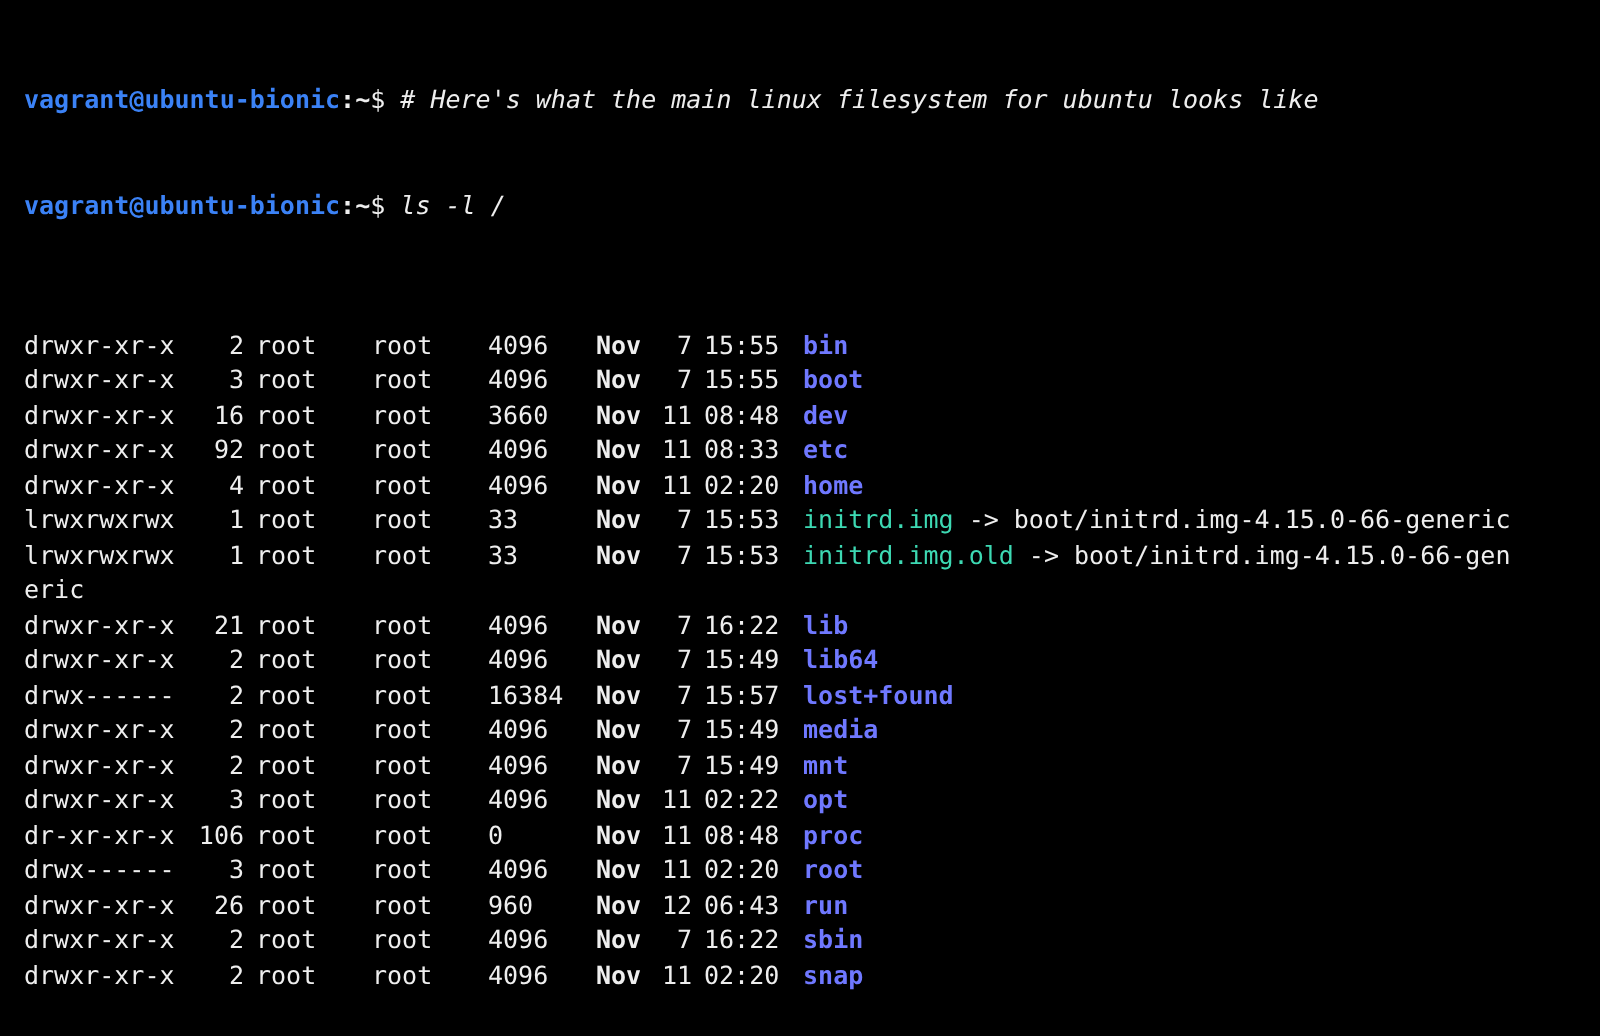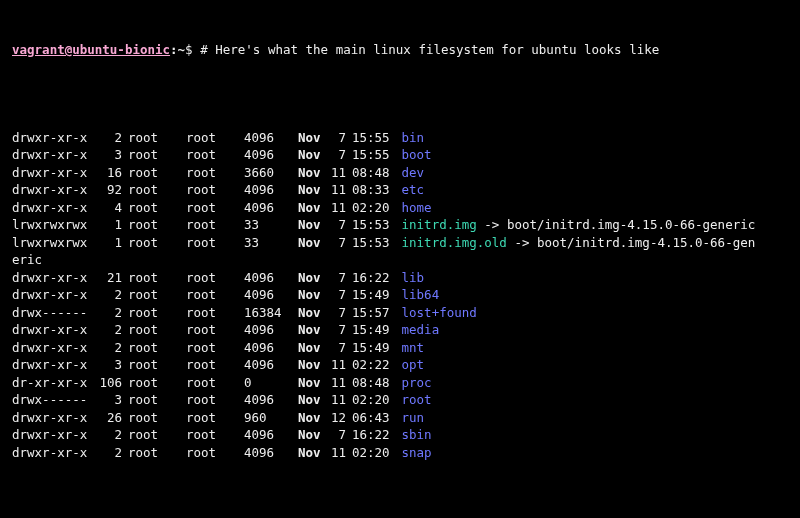--- a/index.html
+++ b/index.html
@@ -10,27 +10,27 @@
   font-size:12.5px;
   line-height:17.5px;
   color:#eee;
   overflow:hidden;
 }
 .term{
   padding:6px 12px 6px 12px;
   white-space:pre;
   background:#000;
 }
-.prompt-user{color:#f9a8d4;font-weight:bold;text-decoration:underline;}
+.prompt-user{color:#3b82f6;font-weight:bold;}
 .prompt-colon{color:#eee;font-weight:bold;}
 .prompt-path{color:#eee;font-weight:bold;}
 .prompt-dollar{color:#eee;}
-.cmd{color:#eee;}
+.cmd{color:#eee;font-style:italic;}
 .plain{color:#eee;}
-.dir{color:#6f78ff;font-weight:normal;}        
+.dir{color:#6f78ff;font-weight:bold;}        
 .link{color:#3dd9b3;font-weight:normal;}
 .row{display:block;}
 .col-perm{display:inline-block;width:82px;}
 .col-links{display:inline-block;width:28px;text-align:right;}
 .col-sp1{display:inline-block;width:6px;}
 .col-user{display:inline-block;width:58px;}
 .col-group{display:inline-block;width:58px;}
 .col-size{display:inline-block;width:48px;}
 .col-sp2{display:inline-block;width:6px;}
 .col-mon{display:inline-block;width:28px;font-weight:bold;}
@@ -38,19 +38,20 @@
 .col-sp3{display:inline-block;width:6px;}
 .col-time{display:inline-block;width:42px;}
 </style>
 </head>
 <body>
 
 <div class="term">
 
 <div class="row"><span class="prompt-user">vagrant@ubuntu-bionic</span><span class="prompt-colon">:</span><span class="prompt-path">~</span><span class="prompt-dollar">$</span> <span class="cmd"># Here's what the main linux filesystem for ubuntu looks like</span></div>
 
+<div class="row"><span class="prompt-user">vagrant@ubuntu-bionic</span><span class="prompt-colon">:</span><span class="prompt-path">~</span><span class="prompt-dollar">$</span> <span class="cmd">ls -l /</span></div>
 
 
 <div id="ls-output"><div class="row"><span class="col-perm plain">drwxr-xr-x</span><span class="col-links plain">2</span><span class="col-sp1 plain"> </span><span class="col-user plain">root</span><span class="col-group plain">root</span><span class="col-size plain">4096</span><span class="col-sp2 plain"> </span><span class="col-mon plain">Nov</span><span class="col-day plain">7</span><span class="col-sp3 plain"> </span><span class="col-time plain">15:55</span><span> </span><span class="dir">bin</span></div><div class="row"><span class="col-perm plain">drwxr-xr-x</span><span class="col-links plain">3</span><span class="col-sp1 plain"> </span><span class="col-user plain">root</span><span class="col-group plain">root</span><span class="col-size plain">4096</span><span class="col-sp2 plain"> </span><span class="col-mon plain">Nov</span><span class="col-day plain">7</span><span class="col-sp3 plain"> </span><span class="col-time plain">15:55</span><span> </span><span class="dir">boot</span></div><div class="row"><span class="col-perm plain">drwxr-xr-x</span><span class="col-links plain">16</span><span class="col-sp1 plain"> </span><span class="col-user plain">root</span><span class="col-group plain">root</span><span class="col-size plain">3660</span><span class="col-sp2 plain"> </span><span class="col-mon plain">Nov</span><span class="col-day plain">11</span><span class="col-sp3 plain"> </span><span class="col-time plain">08:48</span><span> </span><span class="dir">dev</span></div><div class="row"><span class="col-perm plain">drwxr-xr-x</span><span class="col-links plain">92</span><span class="col-sp1 plain"> </span><span class="col-user plain">root</span><span class="col-group plain">root</span><span class="col-size plain">4096</span><span class="col-sp2 plain"> </span><span class="col-mon plain">Nov</span><span class="col-day plain">11</span><span class="col-sp3 plain"> </span><span class="col-time plain">08:33</span><span> </span><span class="dir">etc</span></div><div class="row"><span class="col-perm plain">drwxr-xr-x</span><span class="col-links plain">4</span><span class="col-sp1 plain"> </span><span class="col-user plain">root</span><span class="col-group plain">root</span><span class="col-size plain">4096</span><span class="col-sp2 plain"> </span><span class="col-mon plain">Nov</span><span class="col-day plain">11</span><span class="col-sp3 plain"> </span><span class="col-time plain">02:20</span><span> </span><span class="dir">home</span></div><div class="row"><span class="col-perm plain">lrwxrwxrwx</span><span class="col-links plain">1</span><span class="col-sp1 plain"> </span><span class="col-user plain">root</span><span class="col-group plain">root</span><span class="col-size plain">33</span><span class="col-sp2 plain"> </span><span class="col-mon plain">Nov</span><span class="col-day plain">7</span><span class="col-sp3 plain"> </span><span class="col-time plain">15:53</span><span> </span><span class="link">initrd.img</span><span class="plain"> -&gt; boot/initrd.img-4.15.0-66-generic</span></div><div class="row"><span class="col-perm plain">lrwxrwxrwx</span><span class="col-links plain">1</span><span class="col-sp1 plain"> </span><span class="col-user plain">root</span><span class="col-group plain">root</span><span class="col-size plain">33</span><span class="col-sp2 plain"> </span><span class="col-mon plain">Nov</span><span class="col-day plain">7</span><span class="col-sp3 plain"> </span><span class="col-time plain">15:53</span><span> </span><span class="link">initrd.img.old</span><span class="plain"> -&gt; boot/initrd.img-4.15.0-66-gen</span></div><div class="row plain">eric</div><div class="row"><span class="col-perm plain">drwxr-xr-x</span><span class="col-links plain">21</span><span class="col-sp1 plain"> </span><span class="col-user plain">root</span><span class="col-group plain">root</span><span class="col-size plain">4096</span><span class="col-sp2 plain"> </span><span class="col-mon plain">Nov</span><span class="col-day plain">7</span><span class="col-sp3 plain"> </span><span class="col-time plain">16:22</span><span> </span><span class="dir">lib</span></div><div class="row"><span class="col-perm plain">drwxr-xr-x</span><span class="col-links plain">2</span><span class="col-sp1 plain"> </span><span class="col-user plain">root</span><span class="col-group plain">root</span><span class="col-size plain">4096</span><span class="col-sp2 plain"> </span><span class="col-mon plain">Nov</span><span class="col-day plain">7</span><span class="col-sp3 plain"> </span><span class="col-time plain">15:49</span><span> </span><span class="dir">lib64</span></div><div class="row"><span class="col-perm plain">drwx------</span><span class="col-links plain">2</span><span class="col-sp1 plain"> </span><span class="col-user plain">root</span><span class="col-group plain">root</span><span class="col-size plain">16384</span><span class="col-sp2 plain"> </span><span class="col-mon plain">Nov</span><span class="col-day plain">7</span><span class="col-sp3 plain"> </span><span class="col-time plain">15:57</span><span> </span><span class="dir">lost+found</span></div><div class="row"><span class="col-perm plain">drwxr-xr-x</span><span class="col-links plain">2</span><span class="col-sp1 plain"> </span><span class="col-user plain">root</span><span class="col-group plain">root</span><span class="col-size plain">4096</span><span class="col-sp2 plain"> </span><span class="col-mon plain">Nov</span><span class="col-day plain">7</span><span class="col-sp3 plain"> </span><span class="col-time plain">15:49</span><span> </span><span class="dir">media</span></div><div class="row"><span class="col-perm plain">drwxr-xr-x</span><span class="col-links plain">2</span><span class="col-sp1 plain"> </span><span class="col-user plain">root</span><span class="col-group plain">root</span><span class="col-size plain">4096</span><span class="col-sp2 plain"> </span><span class="col-mon plain">Nov</span><span class="col-day plain">7</span><span class="col-sp3 plain"> </span><span class="col-time plain">15:49</span><span> </span><span class="dir">mnt</span></div><div class="row"><span class="col-perm plain">drwxr-xr-x</span><span class="col-links plain">3</span><span class="col-sp1 plain"> </span><span class="col-user plain">root</span><span class="col-group plain">root</span><span class="col-size plain">4096</span><span class="col-sp2 plain"> </span><span class="col-mon plain">Nov</span><span class="col-day plain">11</span><span class="col-sp3 plain"> </span><span class="col-time plain">02:22</span><span> </span><span class="dir">opt</span></div><div class="row"><span class="col-perm plain">dr-xr-xr-x</span><span class="col-links plain">106</span><span class="col-sp1 plain"> </span><span class="col-user plain">root</span><span class="col-group plain">root</span><span class="col-size plain">0</span><span class="col-sp2 plain"> </span><span class="col-mon plain">Nov</span><span class="col-day plain">11</span><span class="col-sp3 plain"> </span><span class="col-time plain">08:48</span><span> </span><span class="dir">proc</span></div><div class="row"><span class="col-perm plain">drwx------</span><span class="col-links plain">3</span><span class="col-sp1 plain"> </span><span class="col-user plain">root</span><span class="col-group plain">root</span><span class="col-size plain">4096</span><span class="col-sp2 plain"> </span><span class="col-mon plain">Nov</span><span class="col-day plain">11</span><span class="col-sp3 plain"> </span><span class="col-time plain">02:20</span><span> </span><span class="dir">root</span></div><div class="row"><span class="col-perm plain">drwxr-xr-x</span><span class="col-links plain">26</span><span class="col-sp1 plain"> </span><span class="col-user plain">root</span><span class="col-group plain">root</span><span class="col-size plain">960</span><span class="col-sp2 plain"> </span><span class="col-mon plain">Nov</span><span class="col-day plain">12</span><span class="col-sp3 plain"> </span><span class="col-time plain">06:43</span><span> </span><span class="dir">run</span></div><div class="row"><span class="col-perm plain">drwxr-xr-x</span><span class="col-links plain">2</span><span class="col-sp1 plain"> </span><span class="col-user plain">root</span><span class="col-group plain">root</span><span class="col-size plain">4096</span><span class="col-sp2 plain"> </span><span class="col-mon plain">Nov</span><span class="col-day plain">7</span><span class="col-sp3 plain"> </span><span class="col-time plain">16:22</span><span> </span><span class="dir">sbin</span></div><div class="row"><span class="col-perm plain">drwxr-xr-x</span><span class="col-links plain">2</span><span class="col-sp1 plain"> </span><span class="col-user plain">root</span><span class="col-group plain">root</span><span class="col-size plain">4096</span><span class="col-sp2 plain"> </span><span class="col-mon plain">Nov</span><span class="col-day plain">11</span><span class="col-sp3 plain"> </span><span class="col-time plain">02:20</span><span> </span><span class="dir">snap</span></div></div>
 
 
 
 </div>
 
 </body></html>

